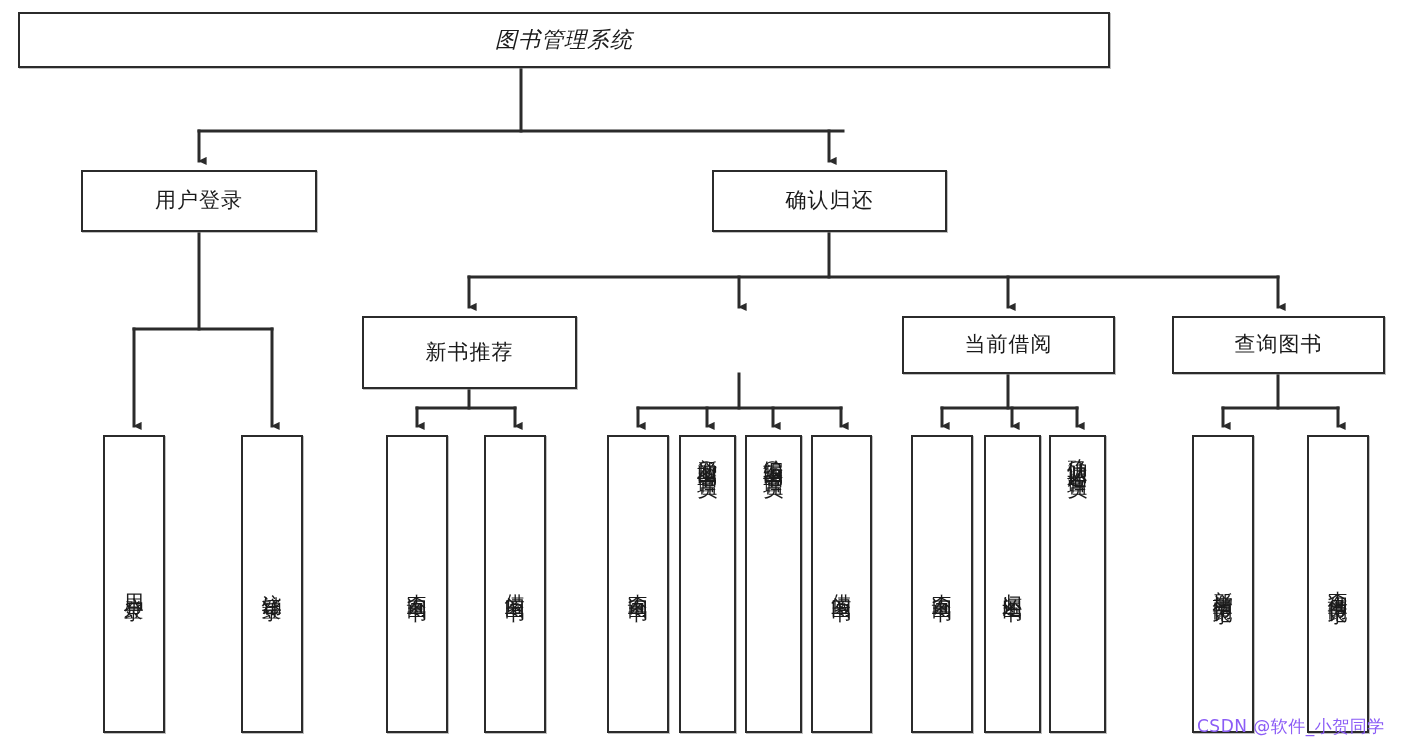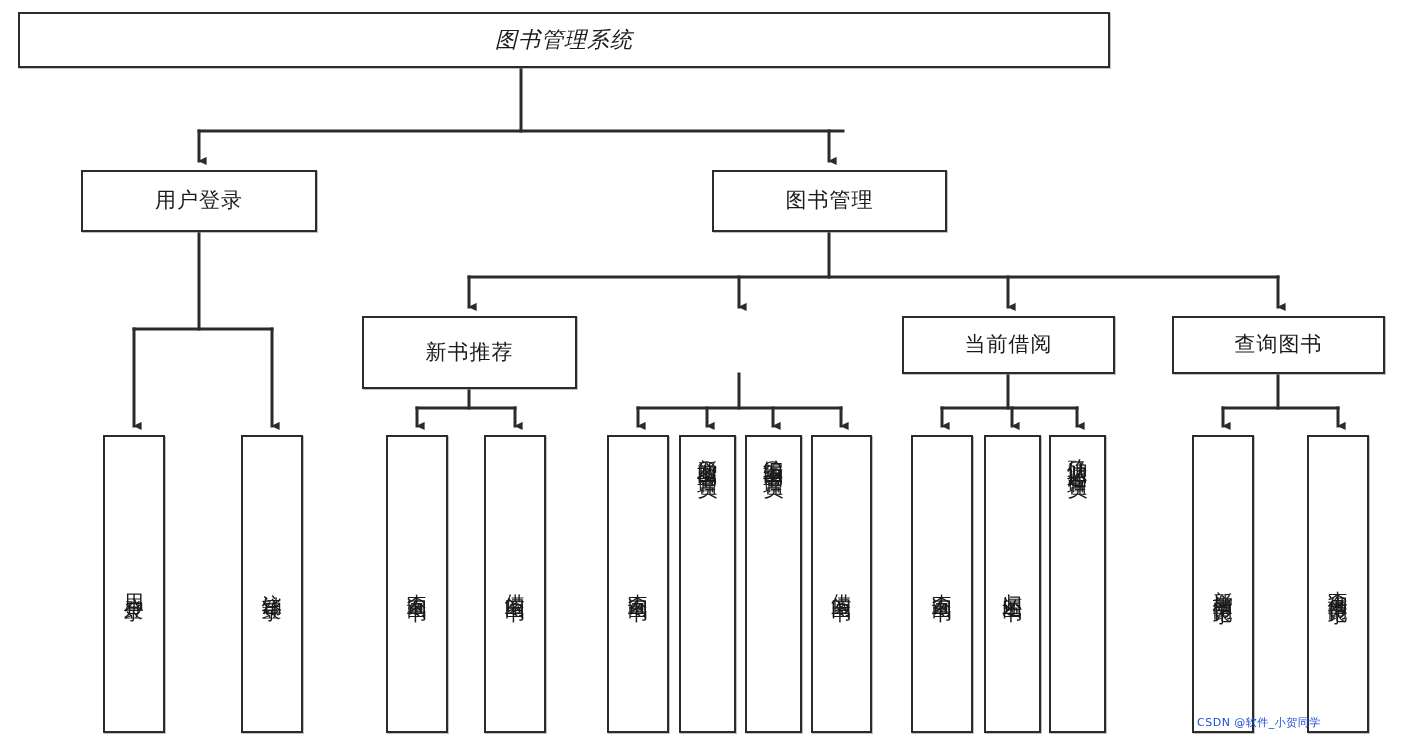--- a/index.html
+++ b/index.html
@@ -59,22 +59,22 @@
     letter-spacing: 3px;
     white-space: nowrap;
     display: block;
   }
   .node.vertical.centered {
     align-items: center;
     padding-top: 0;
   }
   .watermark {
     position: absolute;
-    font-size: 11px;
-    color: #1d4ed8;
+    font-size: 17px;
+    color: #8b5cf6;
     letter-spacing: 0.5px;
     white-space: nowrap;
     user-select: none;
   }
 </style>
 </head>
 <body>
 
 <div id="diagram-root">
 
@@ -141,21 +141,21 @@
 
   <div class="node horizontal root" style="left: 18px; top: 12px; width: 1092px; height: 56px; font-style: italic;">
     <span>图书管理系统</span>
   </div>
 
   <div class="node horizontal" style="left: 81px; top: 170px; width: 236px; height: 62px;">
     <span>用户登录</span>
   </div>
 
   <div class="node horizontal" style="left: 712px; top: 170px; width: 235px; height: 62px;">
-    <span>图书管理</span>
+    <span>确认归还</span>
   </div>
 
   <div class="node horizontal" style="left: 362px; top: 316px; width: 215px; height: 73px;">
     <span>新书推荐</span>
   </div>
 
 
   <div class="node horizontal" style="left: 902px; top: 316px; width: 213px; height: 58px; justify-content: center;">
     <span>当前借阅</span>
   </div>

